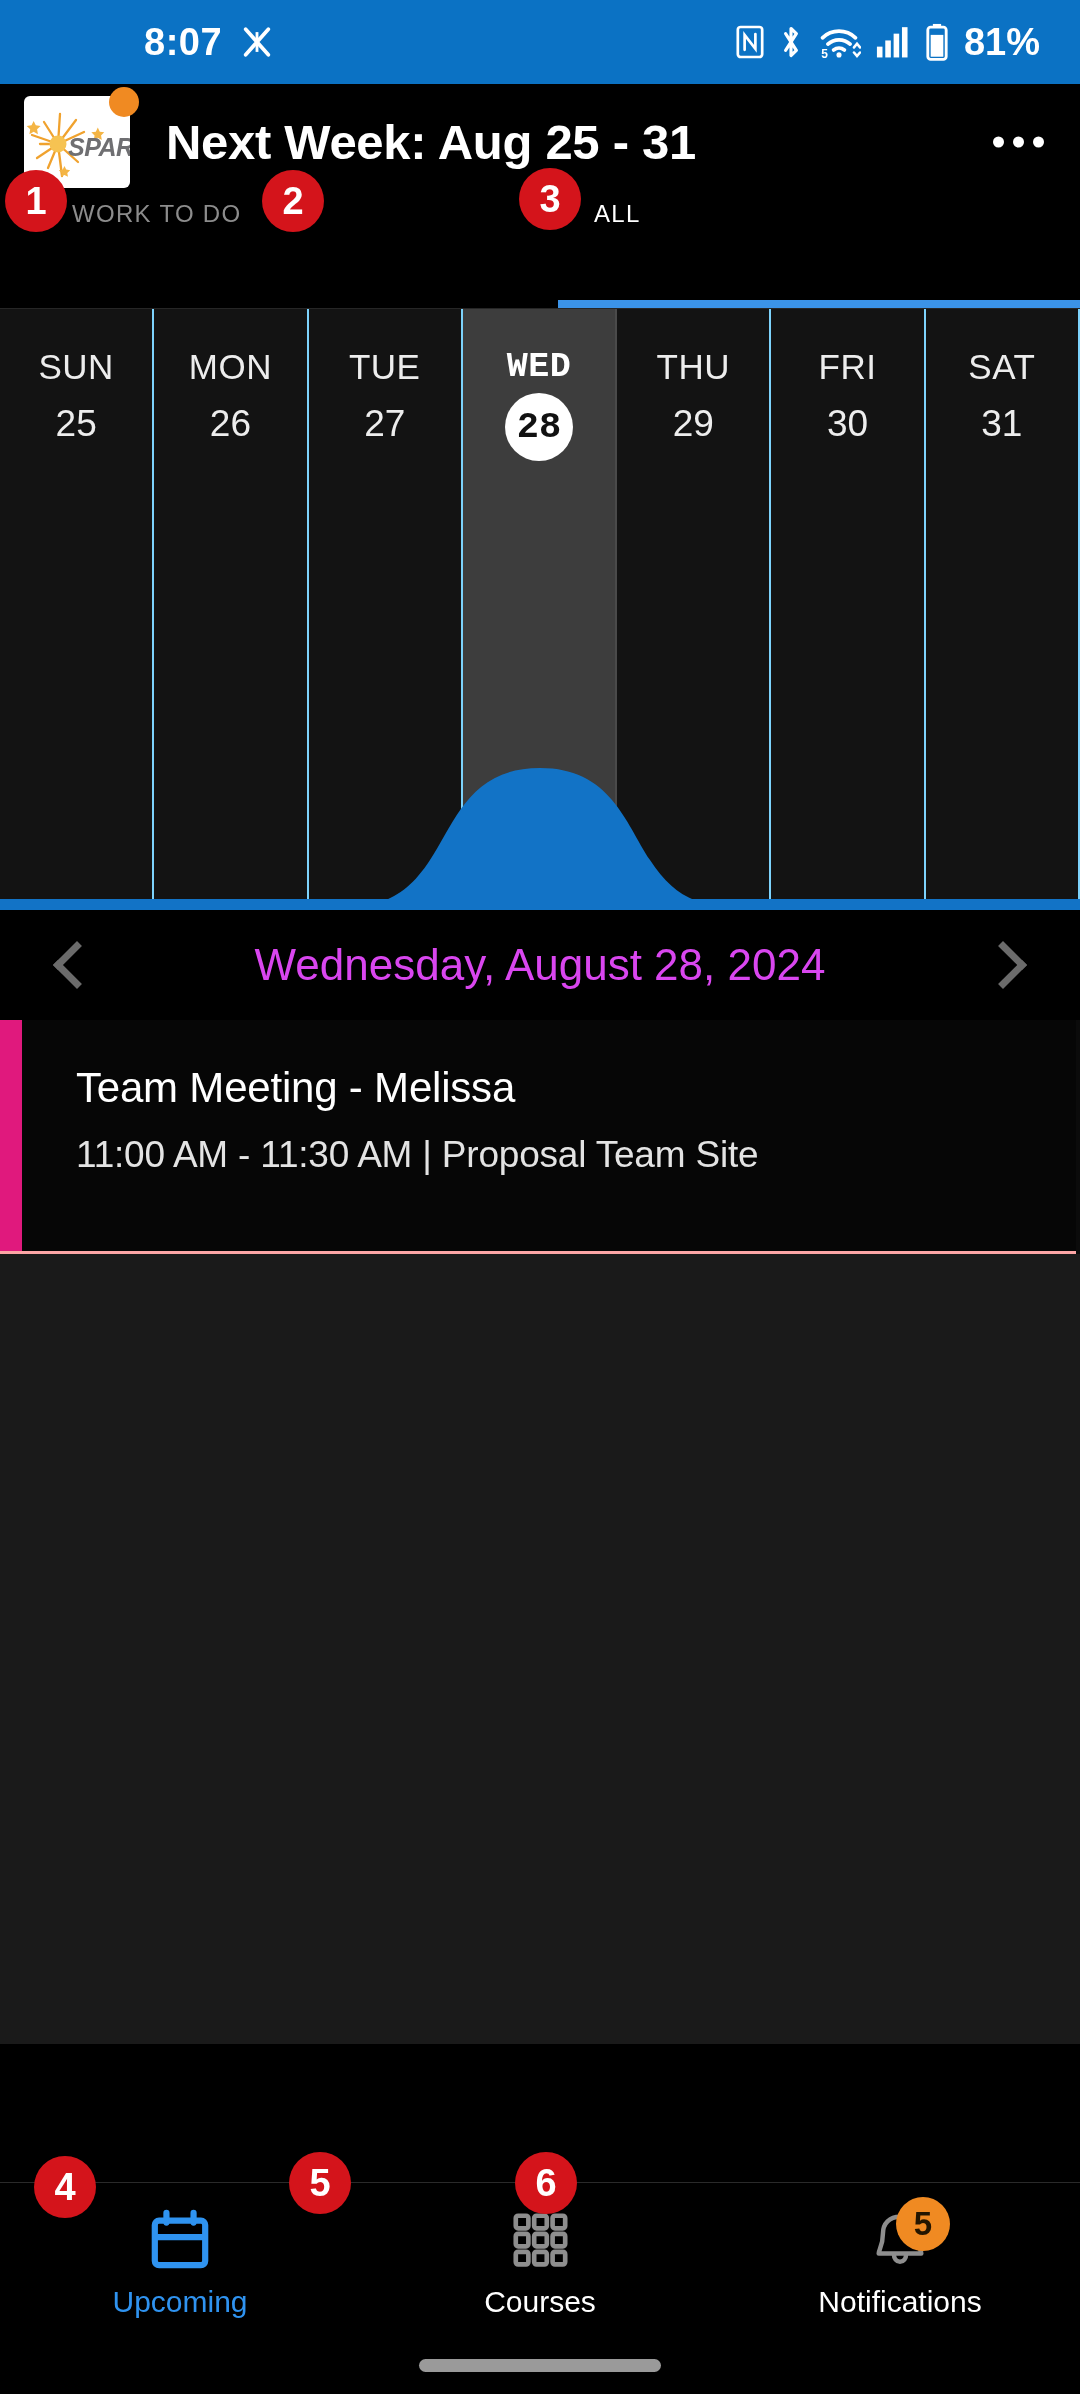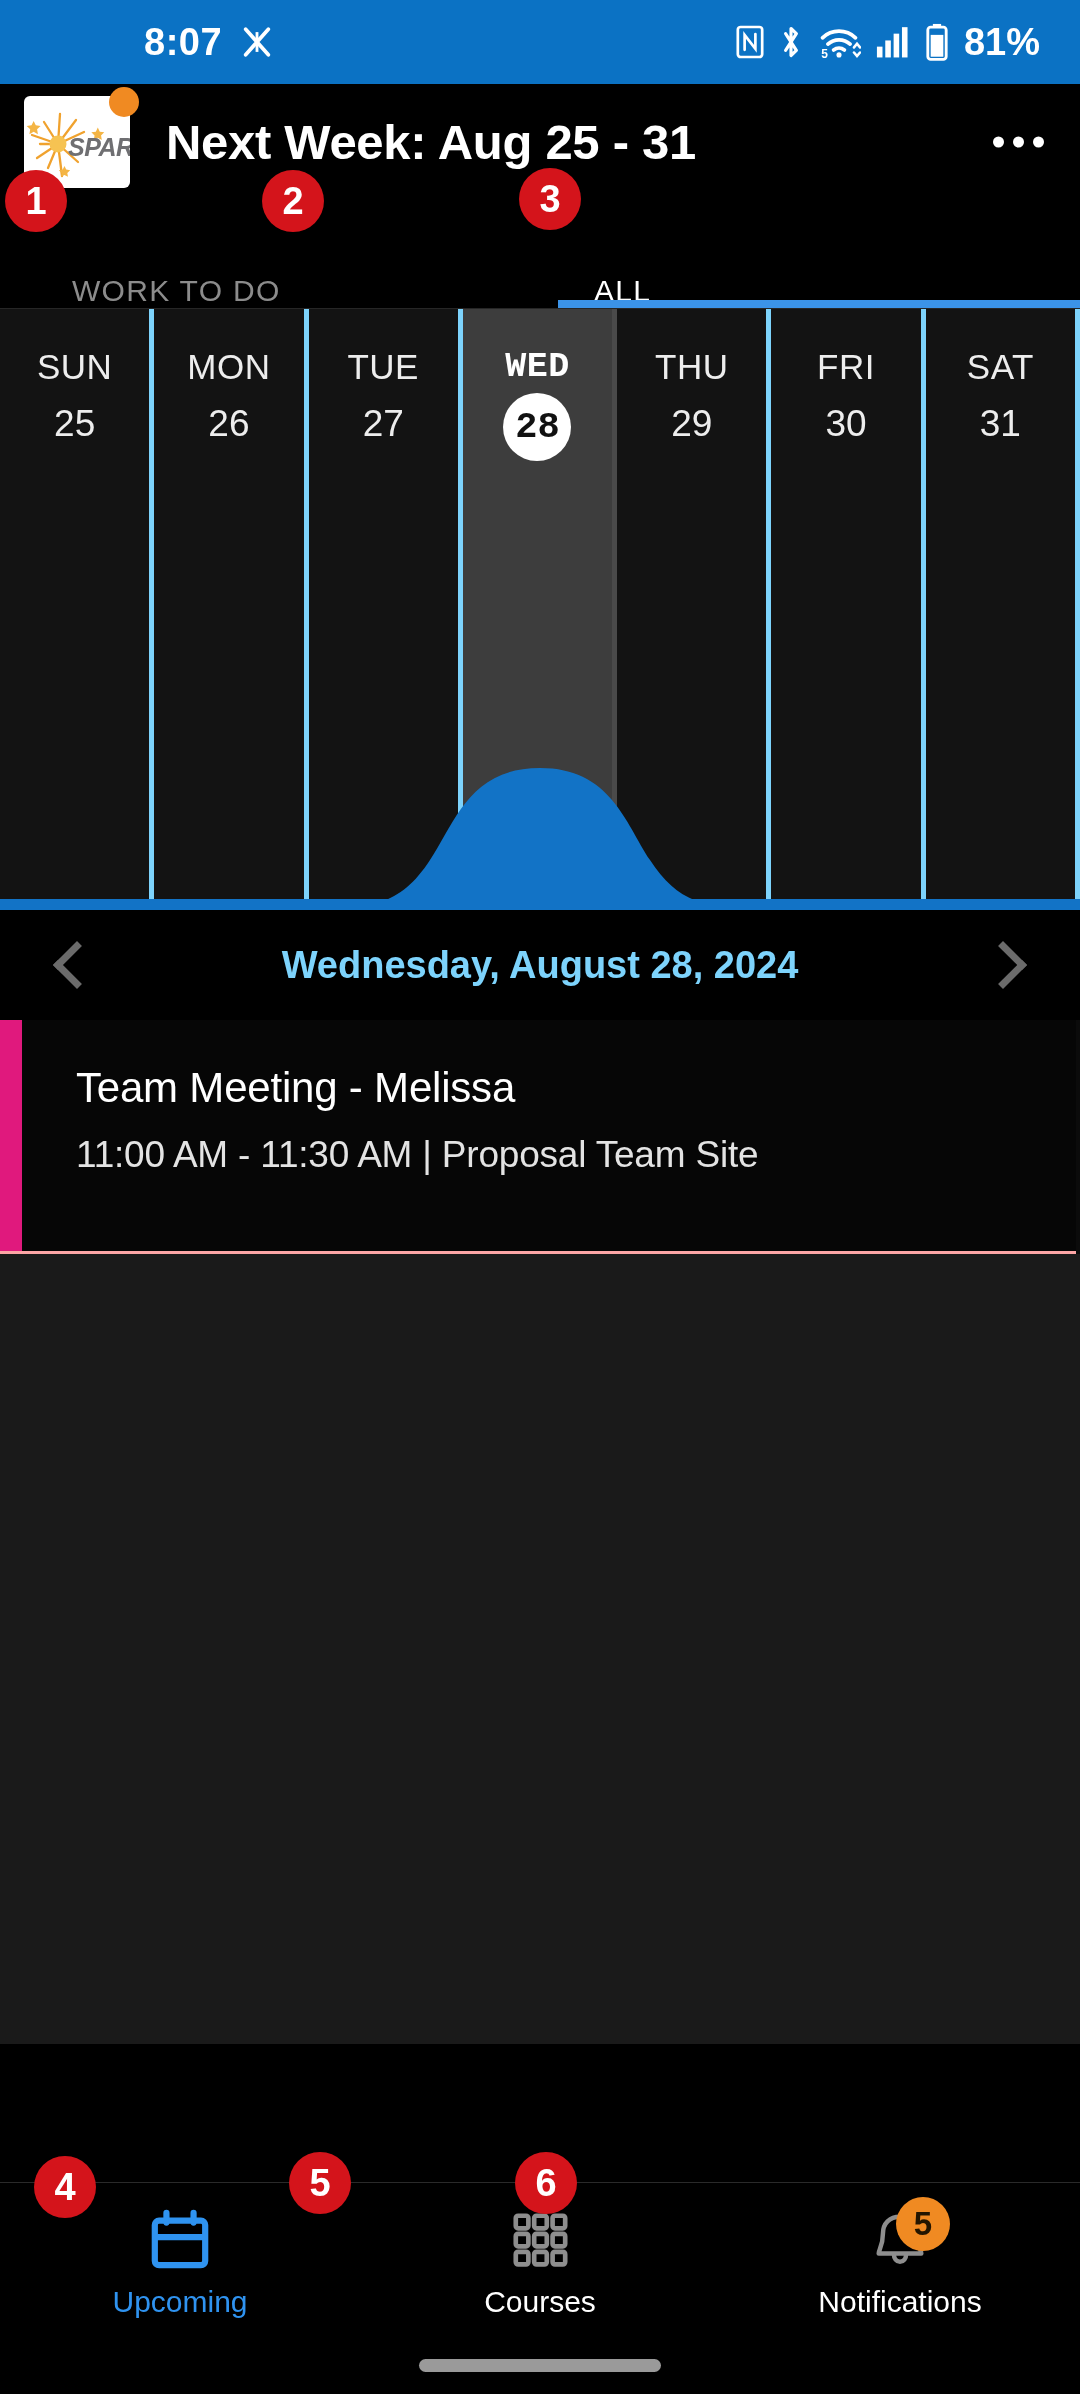--- a/index.html
+++ b/index.html
@@ -72,23 +72,23 @@
   
   #tabs {
     height:108px;
     background:#000;
     display:flex;
     position:relative;
   }
   .tab {
     flex:1 1 0;
     display:flex;
-    align-items:flex-end;
+    align-items:flex-start;
     justify-content:center;
-    font-size:30px;
+    font-size:24px;
     letter-spacing:1.3px;
     color:#8c8c8c;
     position:relative;
   }
   .tab.active { color:#fff; }
   .tab.active::after {
     content:"";
     position:absolute;
     left:0; right:-1px; bottom:-1px;
     height:9px;
@@ -102,21 +102,21 @@
   #week-strip {
     height:602px;
     background:#131313;
     display:flex;
     position:relative;
     border-top:1px solid #262626;
   }
   .day-col {
     flex:1 1 0;
     position:relative;
-    border-right:5px solid #7dd3fc;
+    border-right:2px solid #7dd3fc;
     display:flex;
     flex-direction:column;
     align-items:center;
     padding-top:38px;
     background:#131313;
   }
   .day-col:last-child { border-right:none; }
   .day-col.selected { background:#3d3d3d; border-right-color:#4a4a4a;font-family:Liberation Mono, monospace; }
   .day-name {
     font-size:35px;
@@ -154,21 +154,21 @@
   
   #date-nav {
     height:110px;
     background:#000;
     display:flex;
     align-items:center;
     justify-content:space-between;
     padding:0 60px;
     position:relative;
   }
-  #date-label { font-size:38px; font-weight:700; color:#7dd3fc; }
+  #date-label { font-size:44px; font-weight:400; color:#d946ef; }
   .chev {
     width:34px; height:34px;
     border-top:7px solid #6b6b6b;
     border-right:7px solid #6b6b6b;
   }
   #prev-day .chev { transform:rotate(-135deg); }
   #next-day .chev { transform:rotate(45deg); }
 
   
   #event-list { background:#0b0b0b; }

